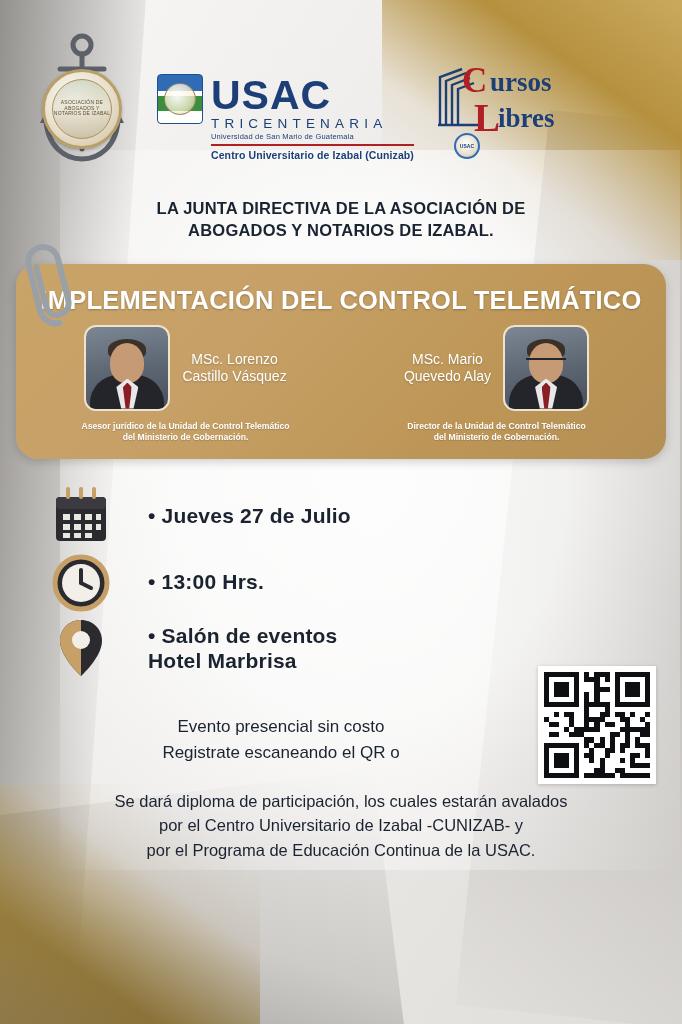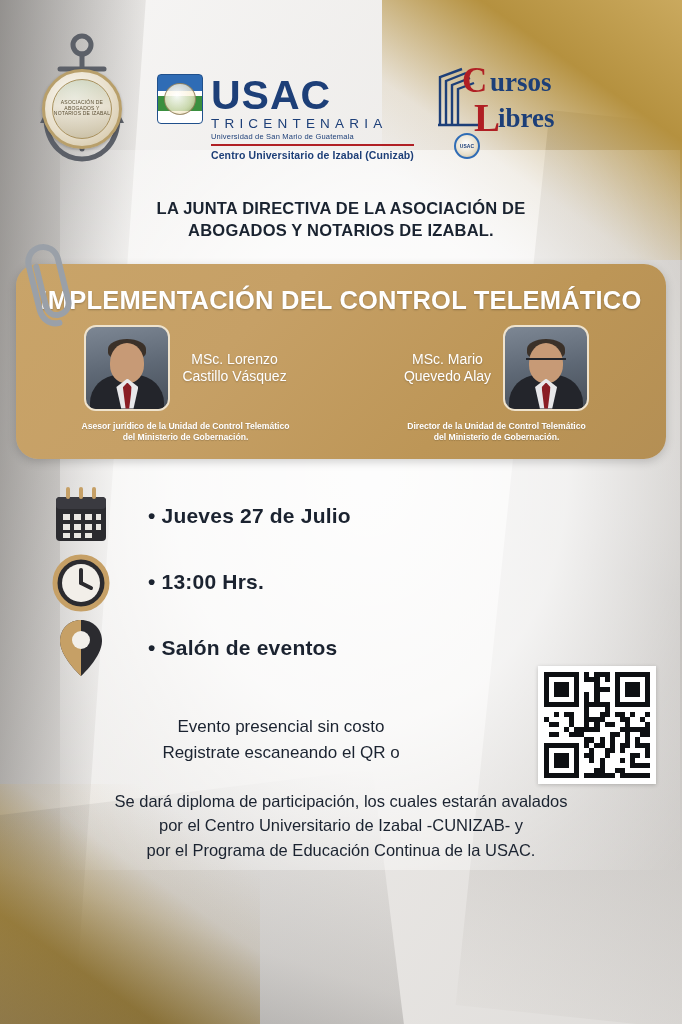--- a/index.html
+++ b/index.html
@@ -532,20 +532,21 @@
     <div class="detail-row">
       <div class="detail-icon">
         <svg width="56" height="64" viewBox="0 0 56 64">
           <path d="M28 4 C16 4 7 13 7 25 C7 41 28 60 28 60 C28 60 49 41 49 25 C49 13 40 4 28 4 Z" fill="#2b2b2f"></path>
           <path d="M28 4 C16 4 7 13 7 25 C7 41 28 60 28 60" fill="#c6a066"></path>
           <circle cx="28" cy="24" r="9" fill="#f2efe9"></circle>
         </svg>
       </div>
       <div class="detail-text">
         <span>• Salón de eventos</span><br>
+        <span>Hotel Marbrisa</span>
       </div>
     </div>
   </div>
 
   <div class="reg">
     <div class="qr">
       <div class="qr-grid" id="qrgrid">
           <i></i>
           <i></i>
           <i></i>

